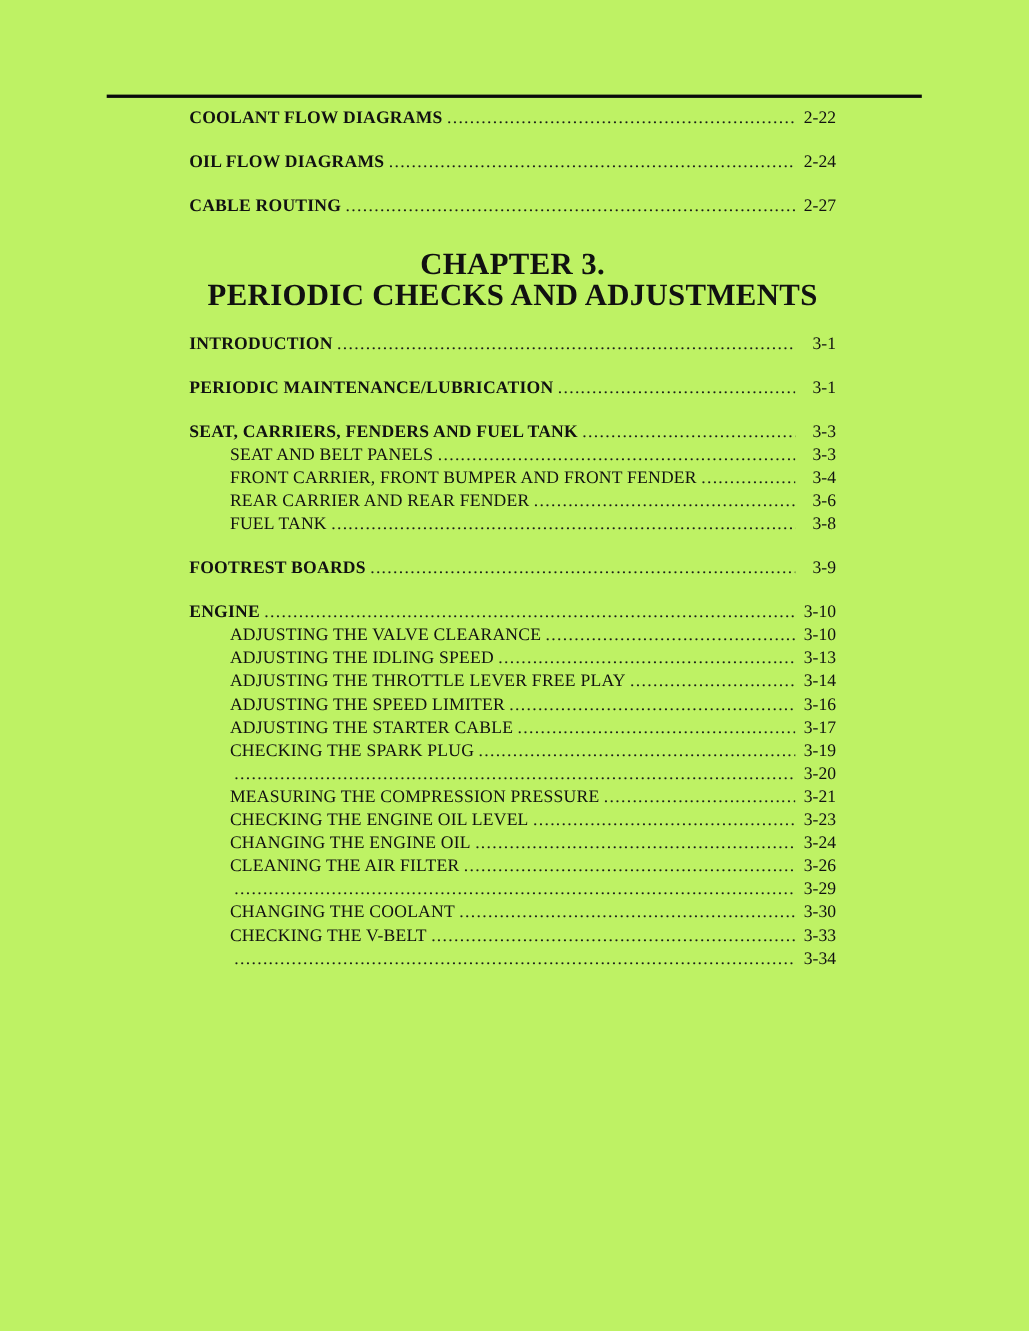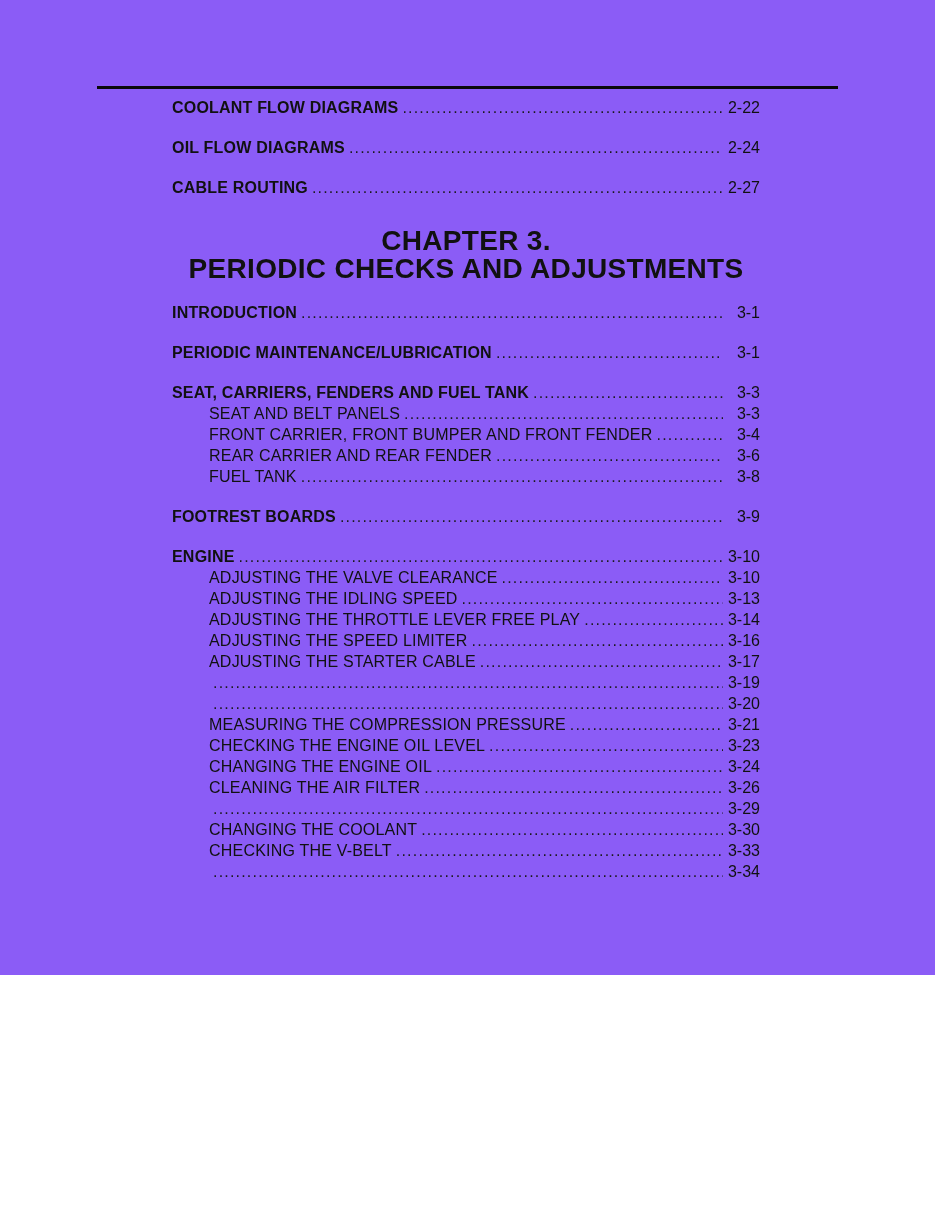--- a/index.html
+++ b/index.html
@@ -1,21 +1,21 @@
 <!DOCTYPE html>
 <html><head>
 <meta charset="utf-8">
 <style>
   html,body { margin:0; padding:0; background:#ffffff; }
   .page {
     position: relative;
     width: 935px;
-    height: 975px;
-    background: #8b5cf6;
-    font-family: Liberation Sans, sans-serif;
+    height: 1210px;
+    background: #bef264;
+    font-family: Liberation Serif, serif;
     color: #111111;
     overflow: hidden;
   }
   .top-rule {
     position: absolute;
     left: 97px;
     top: 86px;
     width: 741px;
     height: 3px;
     background: #0a0a0a;
@@ -158,20 +158,21 @@
       <span class="lbl">ADJUSTING THE SPEED LIMITER</span>
       <span class="dots"></span>
       <span class="pg">3-16</span>
     </div>
     <div class="row sub">
       <span class="lbl">ADJUSTING THE STARTER CABLE</span>
       <span class="dots"></span>
       <span class="pg">3-17</span>
     </div>
     <div class="row sub">
+      <span class="lbl">CHECKING THE SPARK PLUG</span>
       <span class="dots"></span>
       <span class="pg">3-19</span>
     </div>
     <div class="row sub">
       <span class="dots"></span>
       <span class="pg">3-20</span>
     </div>
     <div class="row sub">
       <span class="lbl">MEASURING THE COMPRESSION PRESSURE</span>
       <span class="dots"></span>

